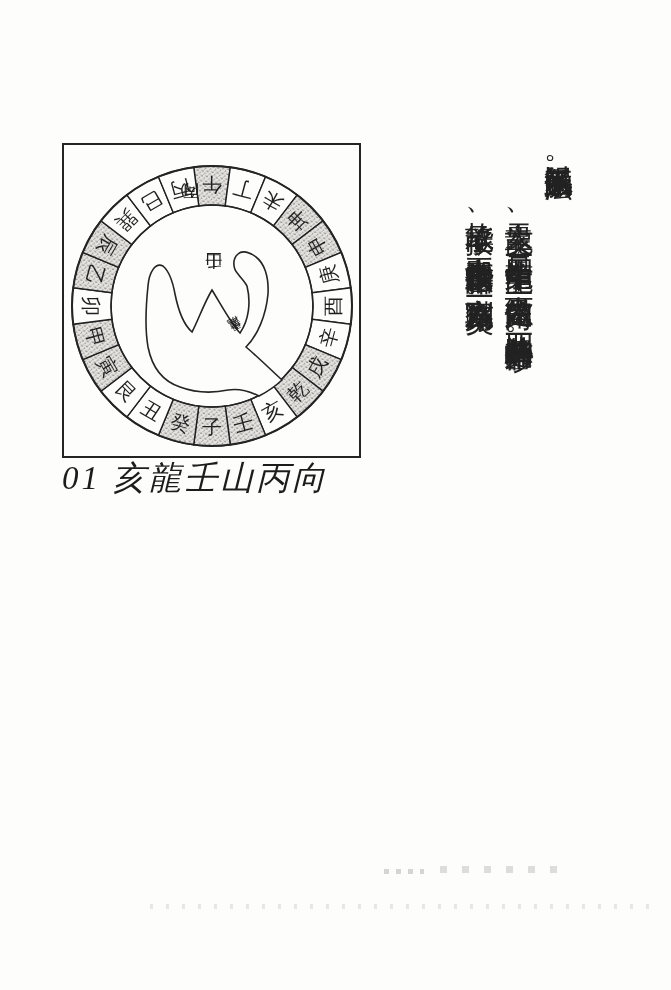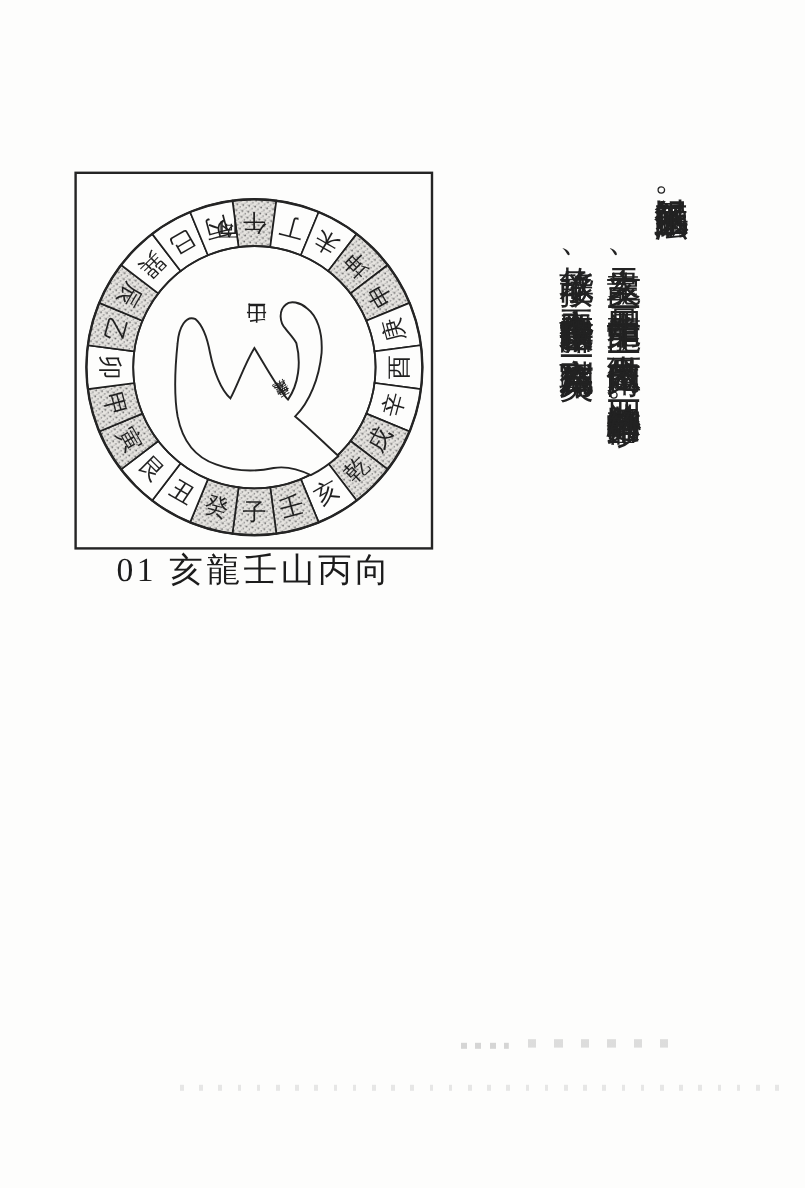--- a/index.html
+++ b/index.html
@@ -18,22 +18,22 @@
     position:absolute;
     writing-mode:vertical-rl;text-orientation:upright;
     color:#1f1f1f;text-align:center;line-height:1.1;
     white-space:nowrap;
   }
   .facing-label{left:118px;top:66px;font-size:16px;transform:rotate(180deg);}
   .sitting-label{left:141px;top:138px;font-size:17px;transform:rotate(180deg);}
   .dragon-label{left:172px;top:190px;font-size:12px;transform:rotate(150deg);letter-spacing:1px;}
   .figure-caption{
     position:absolute;left:62px;top:456px;width:300px;
-    text-align:center;font-size:28px;letter-spacing:3px;
-    color:#1c1c1c;white-space:nowrap;
+    font-size:33px;letter-spacing:3px;
+    color:#1c1c1c;white-space:nowrap;font-style:italic;
   }
   .body-text{
     position:absolute;left:378px;top:142px;width:200px;height:784px;
     writing-mode:vertical-rl;text-orientation:upright;
     font-size:29px;line-height:39.5px;letter-spacing:1px;
     color:#222;
   }
   .body-text p{margin:0;padding:0;}
   .body-text p.indent{text-indent:2em;}
   .scan-smudge{position:absolute;pointer-events:none;}

